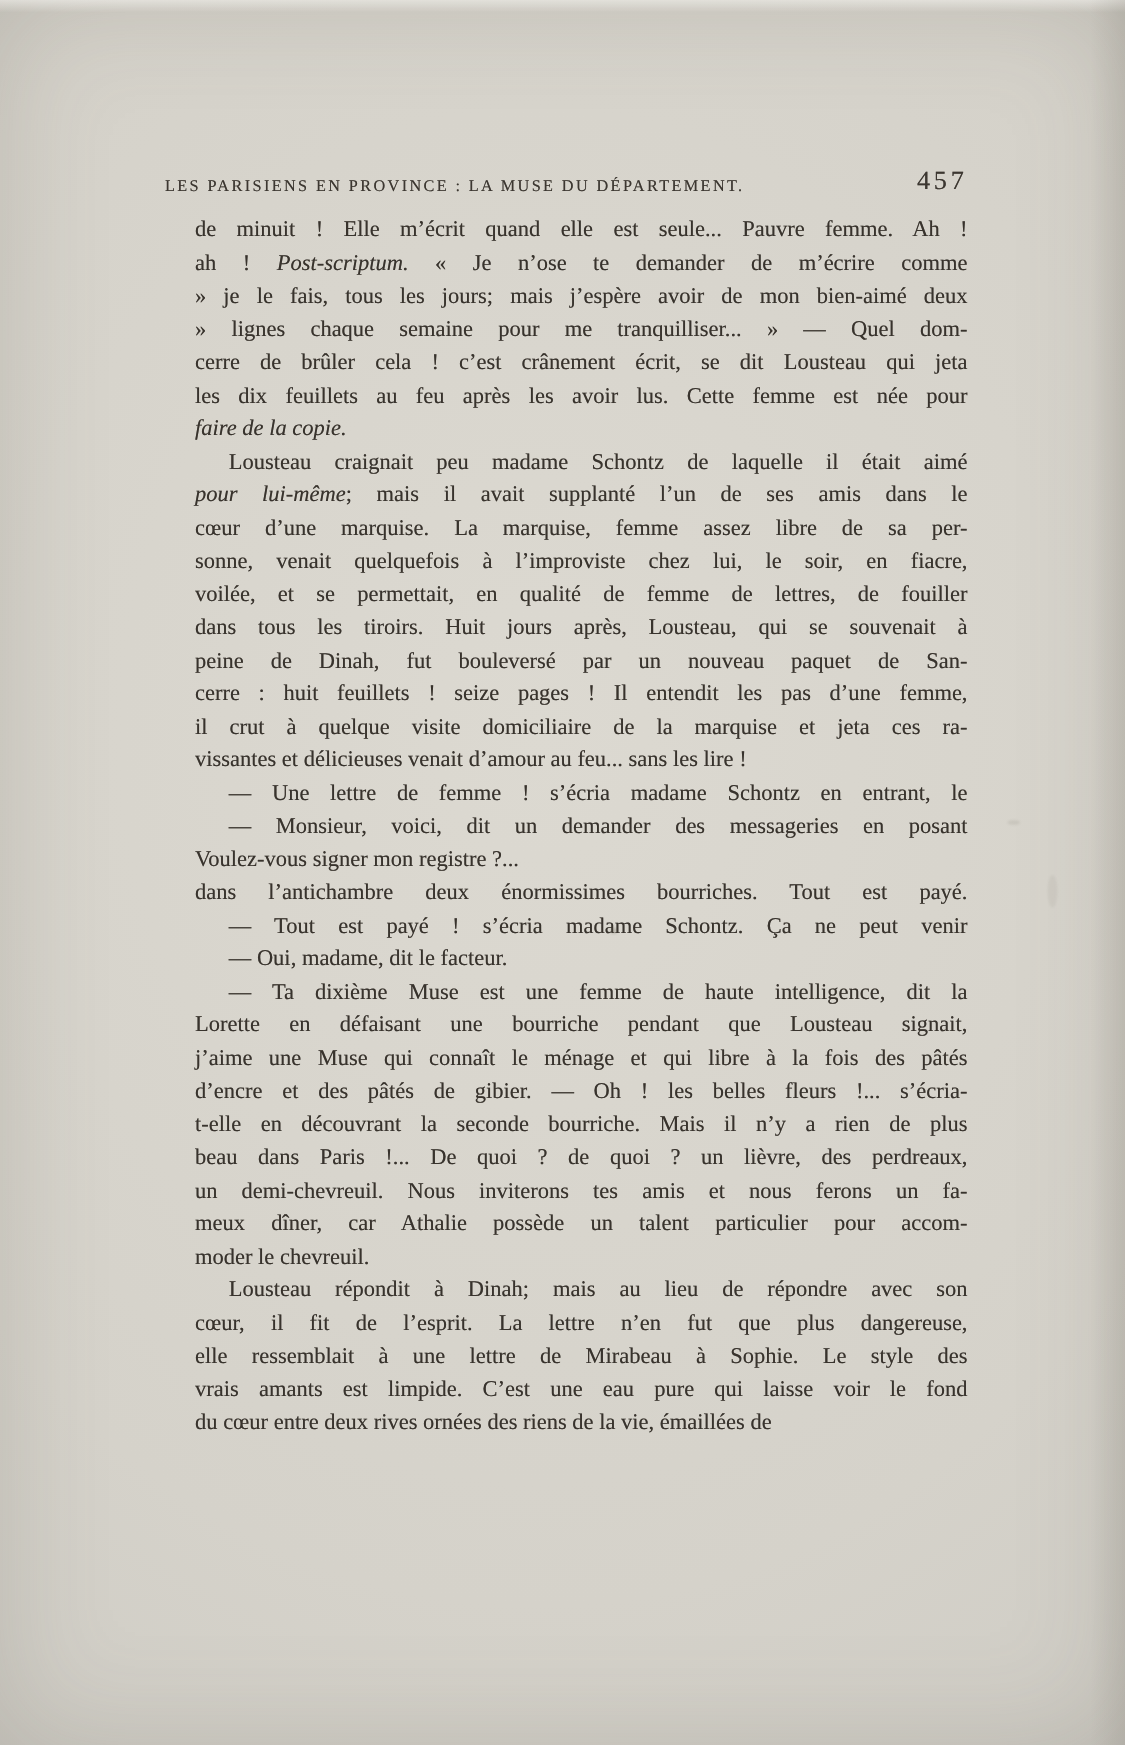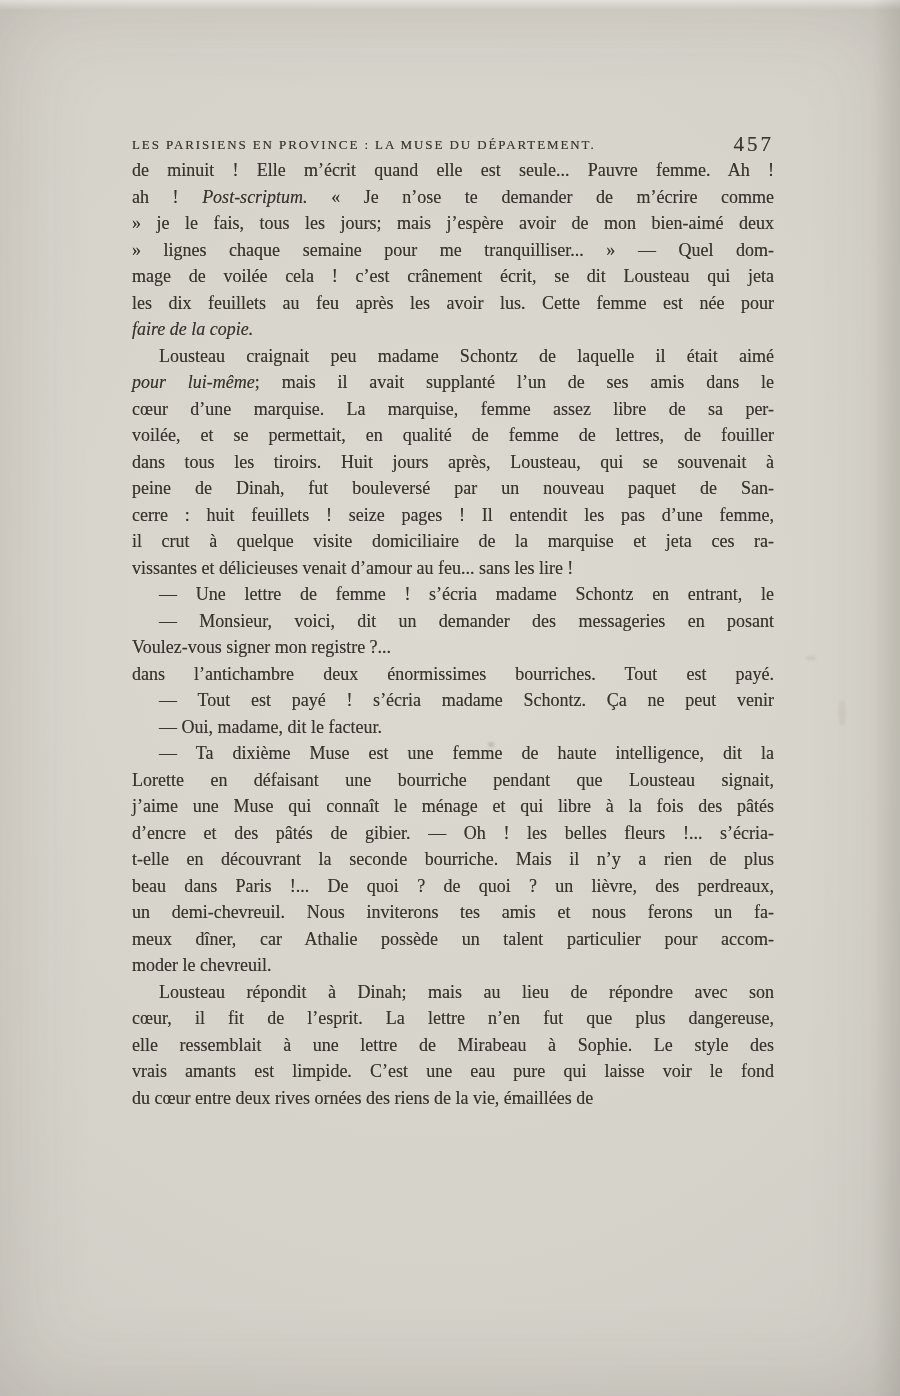--- a/index.html
+++ b/index.html
@@ -35,22 +35,22 @@
   }
   .content {
     position: absolute;
     left: 132px;
     top: 132px;
     width: 642px;
   }
   .header {
     display: flex;
     justify-content: space-between;
-    align-items: center;
-    margin-bottom: 0;
+    align-items: flex-end;
+    margin-bottom: 13px;
     color: #3c3731;
   }
   .running-title {
     font-size: 13px;
     letter-spacing: 1.9px;
     white-space: nowrap;
     text-shadow: 0 0 0.5px rgba(60, 55, 49, 0.6);
   }
   .page-number {
     font-size: 21px;
@@ -59,20 +59,21 @@
   }
   .body-text {
     color: #38332d;
   }
   .line {
     font-size: 18px;
     line-height: 26.5px;
     text-align: justify;
     text-align-last: justify;
     text-shadow: 0 0 0.5px rgba(56, 51, 45, 0.55);
+    margin-left: 24px;
   }
   .line.last {
     text-align-last: left;
   }
   .line.indent {
     text-indent: 27px;
   }
   .speck {
     position: absolute;
     border-radius: 50%;
@@ -89,28 +90,29 @@
     <div class="header">
       <span class="running-title">LES PARISIENS EN PROVINCE : LA MUSE DU DÉPARTEMENT.</span>
       <span class="page-number">457</span>
     </div>
     <div class="body-text">
         <div class="paragraph">
           <div class="line"><span>de minuit ! Elle m’écrit quand elle est seule... Pauvre femme. Ah !</span></div>
           <div class="line"><span>ah ! </span><i>Post-scriptum.</i><span> « Je n’ose te demander de m’écrire comme</span></div>
           <div class="line"><span>» je le fais, tous les jours; mais j’espère avoir de mon bien-aimé deux</span></div>
           <div class="line"><span>» lignes chaque semaine pour me tranquilliser... » — Quel dom-</span></div>
-          <div class="line"><span>mage de voilée cela ! c’est crânement écrit, se dit Lousteau qui jeta</span></div>
+          <div class="line"><span>cerre de brûler cela ! c’est crânement écrit, se dit Lousteau qui jeta</span></div>
           <div class="line"><span>les dix feuillets au feu après les avoir lus. Cette femme est née pour</span></div>
           <div class="line last"><i>faire de la copie.</i></div>
         </div>
         <div class="paragraph">
           <div class="line indent"><span>Lousteau craignait peu madame Schontz de laquelle il était aimé</span></div>
           <div class="line"><i>pour lui-même</i><span>; mais il avait supplanté l’un de ses amis dans le</span></div>
           <div class="line"><span>cœur d’une marquise. La marquise, femme assez libre de sa per-</span></div>
+          <div class="line"><span>sonne, venait quelquefois à l’improviste chez lui, le soir, en fiacre,</span></div>
           <div class="line"><span>voilée, et se permettait, en qualité de femme de lettres, de fouiller</span></div>
           <div class="line"><span>dans tous les tiroirs. Huit jours après, Lousteau, qui se souvenait à</span></div>
           <div class="line"><span>peine de Dinah, fut bouleversé par un nouveau paquet de San-</span></div>
           <div class="line"><span>cerre : huit feuillets ! seize pages ! Il entendit les pas d’une femme,</span></div>
           <div class="line"><span>il crut à quelque visite domiciliaire de la marquise et jeta ces ra-</span></div>
           <div class="line last"><span>vissantes et délicieuses venait d’amour au feu... sans les lire !</span></div>
         </div>
         <div class="paragraph">
           <div class="line indent"><span>— Une lettre de femme ! s’écria madame Schontz en entrant, le</span></div>
         </div>

